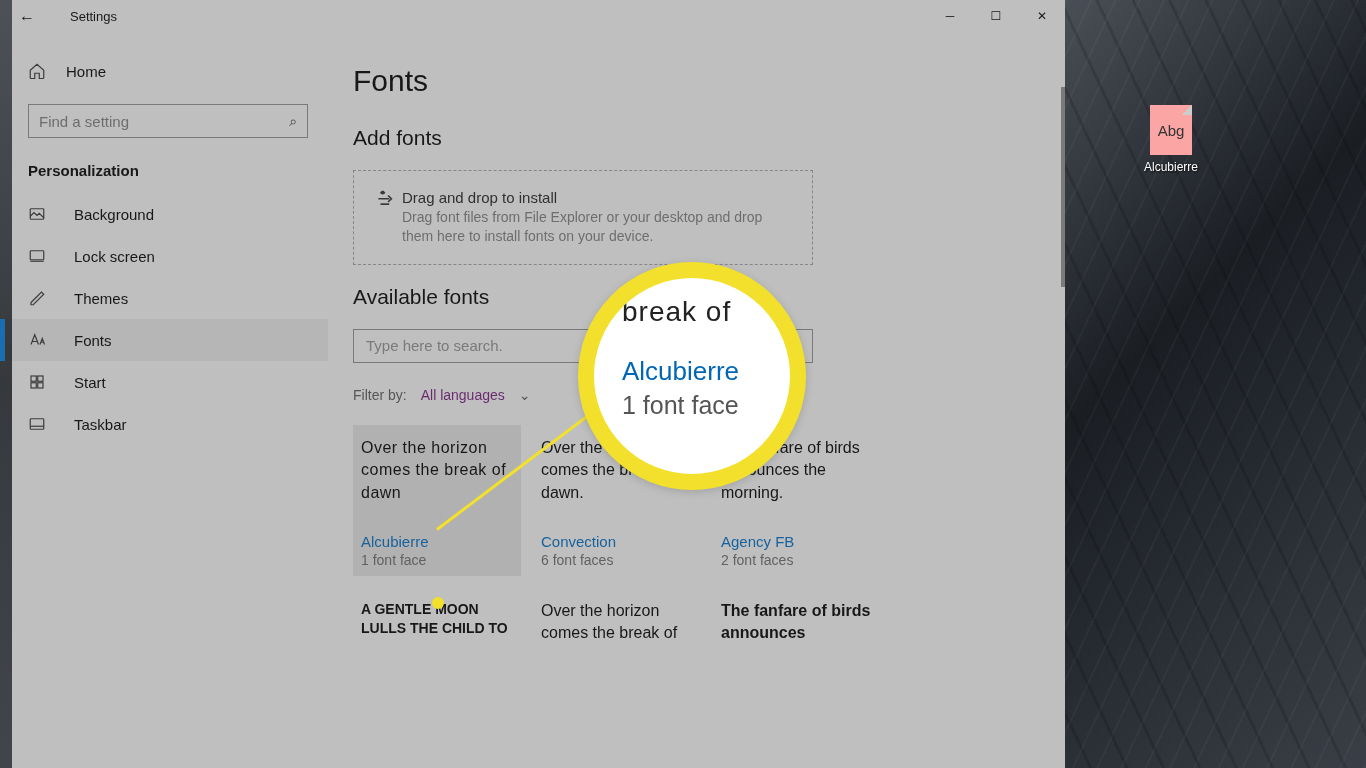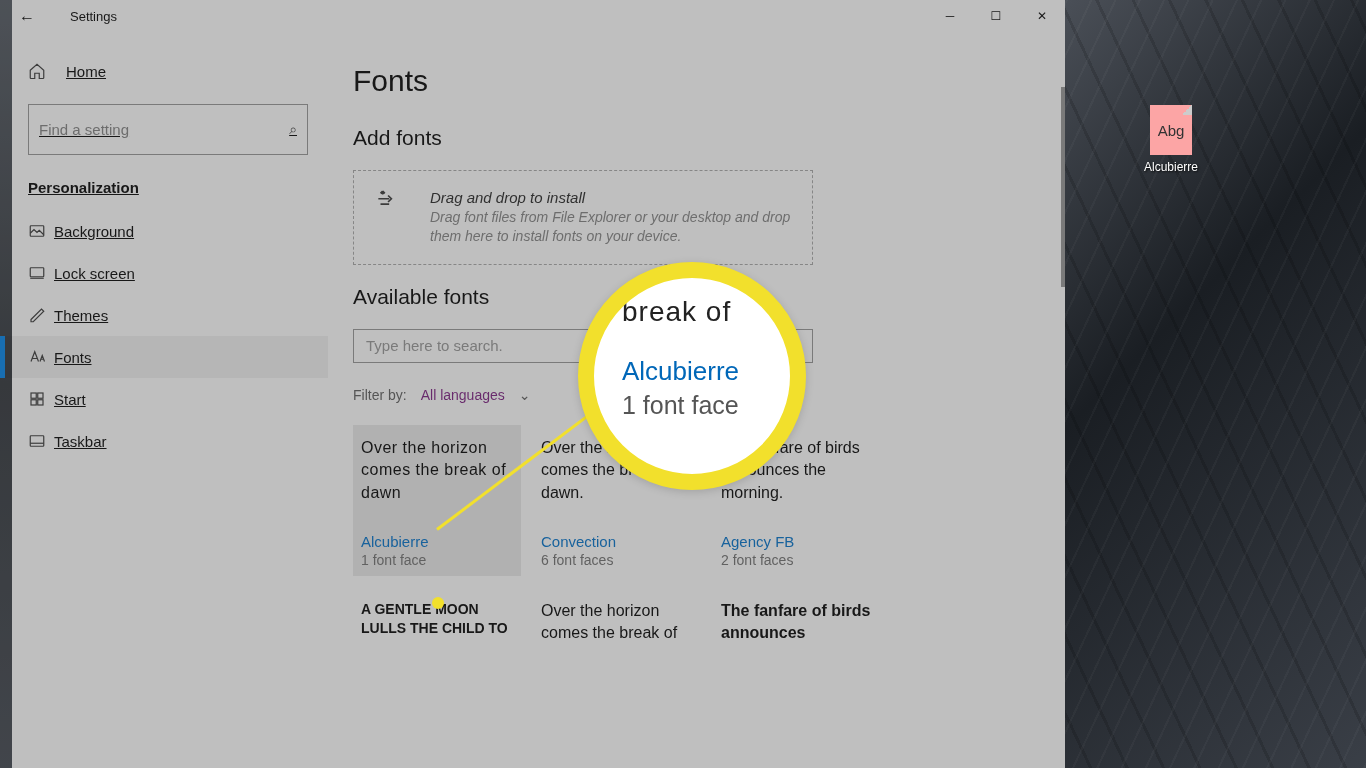--- a/index.html
+++ b/index.html
@@ -11,36 +11,36 @@
 .desktop-icon-file::after { content: ''; position: absolute; top: 0; right: 0; width: 10px; height: 10px; background: linear-gradient(135deg, transparent 50%, #ccc 50%); }
 .desktop-icon-label { color: #fff; font-size: 12px; text-shadow: 1px 1px 2px rgba(0,0,0,0.8); }
 .settings-window { position: absolute; top: 0; left: 0; width: 1065px; height: 768px; background: #e8e8e8; display: flex; flex-direction: column; }
 .dim-overlay { position: absolute; inset: 0; background: rgba(85,85,85,0.28); pointer-events: none; z-index: 5; }
 .titlebar { height: 32px; display: flex; align-items: center; padding-left: 12px; position: relative; }
 .back-btn { width: 30px; height: 30px; display: flex; align-items: center; justify-content: center; font-size: 16px; cursor: pointer; }
 .title-text { margin-left: 28px; font-size: 13px; }
 .win-controls { position: absolute; right: 0; top: 0; display: flex; }
 .win-btn { width: 46px; height: 32px; display: flex; align-items: center; justify-content: center; cursor: pointer; font-size: 12px; }
 .content-area { flex: 1; display: flex; overflow: hidden; }
-.sidebar { width: 328px; padding: 20px 0 0 0; text-decoration: underline; }
+.sidebar { width: 328px; padding: 20px 0 0 0; }
 .home-item { display: flex; align-items: center; padding: 10px 20px 10px 28px; gap: 20px; font-size: 15px; cursor: pointer; }
 .home-item svg { width: 18px; height: 18px; }
-.search-box { margin: 14px 20px 18px 28px; height: 51px; border: 1px solid #888; display: flex; align-items: center; padding: 0 10px; }
+.search-box { margin: 14px 20px 18px 28px; height: 34px; border: 1px solid #888; display: flex; align-items: center; padding: 0 10px; }
 .search-box input { flex: 1; border: none; background: transparent; outline: none; font-size: 15px; color: #666; }
 .search-box input::placeholder { color: #777; }
 .search-icon { font-size: 14px; color: #444; }
 .section-label { padding: 6px 28px 14px; font-weight: 600; font-size: 15px; }
-.nav-item { display: flex; align-items: center; padding: 12px 20px 12px 28px; gap: 8px; font-size: 15px; cursor: pointer; position: relative; }
+.nav-item { display: flex; align-items: center; padding: 12px 20px 12px 28px; gap: 28px; font-size: 15px; cursor: pointer; position: relative; }
 .nav-item.active::before { content: ''; position: absolute; left: 0; top: 0; bottom: 0; width: 5px; background: #0078d4; }
 .nav-item.active { background: rgba(0,0,0,0.05); }
 .nav-icon { width: 18px; height: 18px; display: flex; align-items: center; justify-content: center; }
 .main-panel { flex: 1; padding: 32px 40px 0 25px; overflow-y: auto; position: relative; }
 .page-title { font-size: 30px; font-weight: 400; margin-bottom: 28px; }
 .section-heading { font-size: 21px; font-weight: 400; margin-bottom: 20px; }
-.drop-zone { border: 1.5px dashed #999; padding: 18px 20px; display: flex; gap: 30px; margin-bottom: 20px; max-width: 460px; font-style: italic; }
+.drop-zone { border: 1.5px dashed #999; padding: 18px 20px; display: flex; gap: 2px; margin-bottom: 20px; max-width: 460px; }
 .drop-icon { font-size: 26px; }
 .drop-text-title { font-size: 15px; color: #222; margin-bottom: 2px; }
 .drop-text-sub { font-size: 14px; color: #777; line-height: 1.35; }
 .store-link { display: flex; align-items: center; gap: 12px; margin-bottom: 40px; }
 .store-icon { width: 20px; height: 20px; }
 .store-link a { color: #0067b8; text-decoration: none; font-size: 15px; cursor: pointer; }
 .font-search { max-width: 460px; height: 34px; border: 1px solid #888; margin-bottom: 24px; display: flex; align-items: center; padding: 0 12px; }
 .font-search input { flex: 1; border: none; background: transparent; outline: none; font-size: 15px; }
 .font-search input::placeholder { color: #888; }
 .filter-row { font-size: 14px; color: #555; margin-bottom: 22px; display: flex; align-items: center; gap: 14px; }

